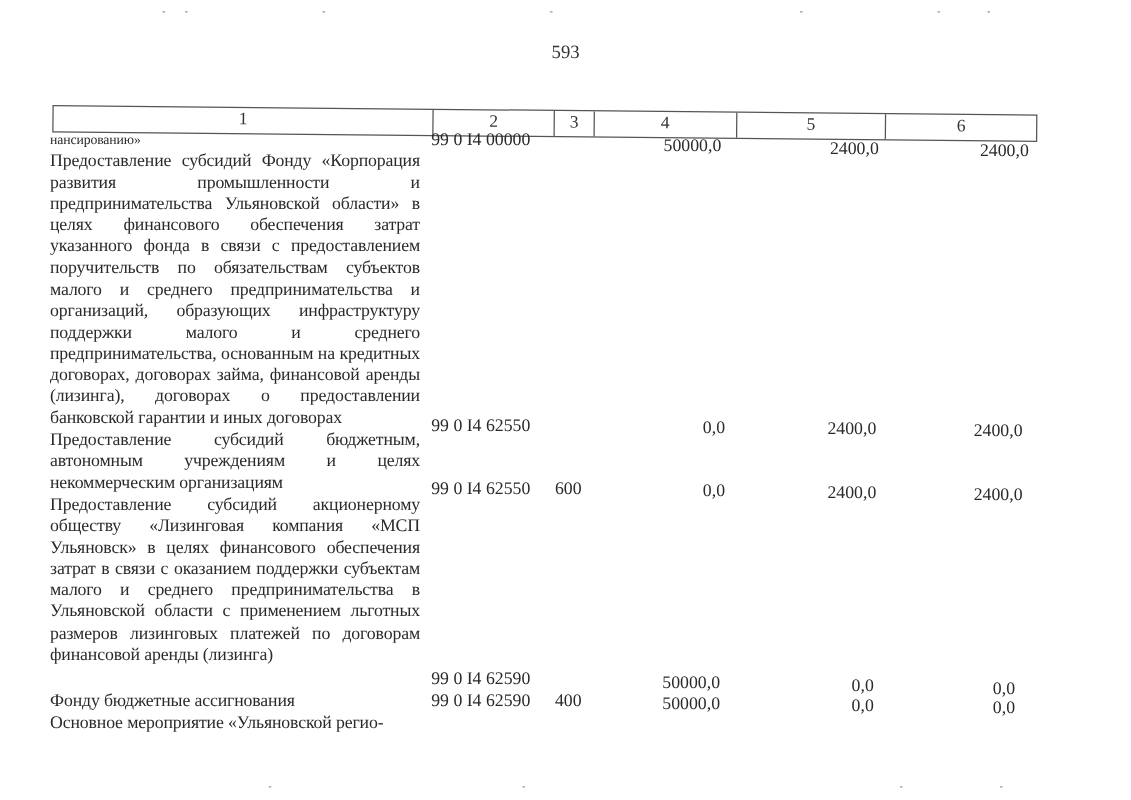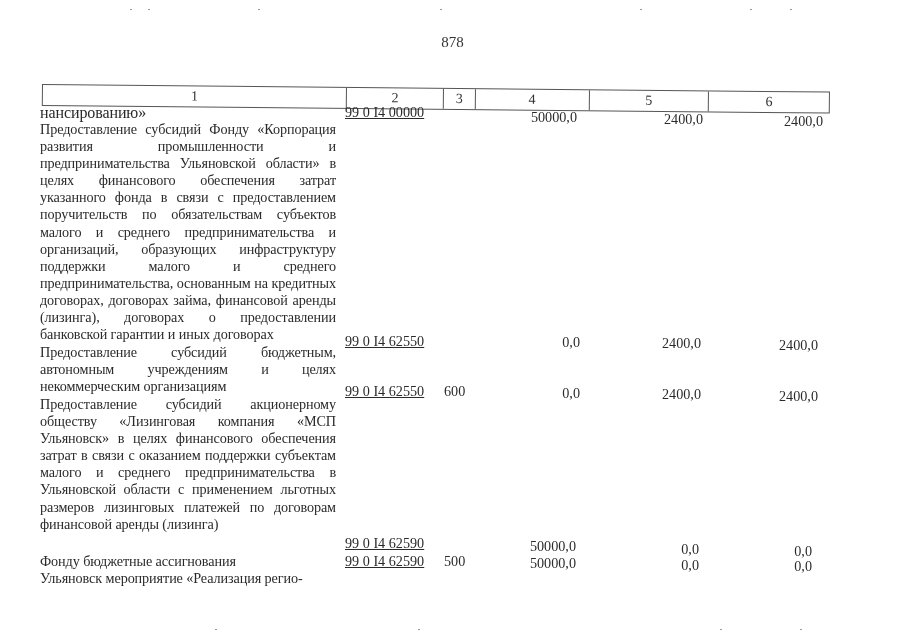--- a/index.html
+++ b/index.html
@@ -19,43 +19,43 @@
     .hcell {
       border-right: 1px solid #555; box-sizing: border-box; text-align: center;
       font-size: 14px; line-height: 20px; color: #333;
     }
     .hcell:last-child { border-right: none; }
     .row { position: absolute; left: 0; width: 905px; font-size: 14.2px; line-height: 17.1px; }
     .desc {
       position: absolute; left: 40px; width: 296px; text-align: justify;
       text-align-last: left; letter-spacing: -0.1px;
     }
-    .code { position: absolute; left: 345px; white-space: nowrap; text-decoration: underline; }
+    .code { position: absolute; left: 345px; white-space: nowrap; }
     .vr { position: absolute; left: 444px; white-space: nowrap; }
     .c4 { position: absolute; width: 80px; text-align: right; white-space: nowrap; }
     .c5 { position: absolute; width: 80px; text-align: right; white-space: nowrap; }
     .c6 { position: absolute; width: 80px; text-align: right; white-space: nowrap; }
     .speck { position: absolute; background: #999; width: 2px; height: 1px; }
   </style>
 </head>
 <body>
 
-<div class="page-number">878</div>
+<div class="page-number">593</div>
 
 <div class="header-table">
   <div class="hcell" style="width:305px">1</div>
   <div class="hcell" style="width:97px">2</div>
   <div class="hcell" style="width:32px">3</div>
   <div class="hcell" style="width:114px">4</div>
   <div class="hcell" style="width:120px">5</div>
   <div class="hcell" style="width:120px">6</div>
 </div>
 
 <div class="row" style="top:104px">
-  <div class="desc" style="width:auto;font-size:16px">нансированию»</div>
+  <div class="desc" style="width:auto;font-size:11px">нансированию»</div>
   <div class="code">99 0 I4 00000</div>
   <div class="vr"></div>
   <div class="c4" style="left:497px;top:5px">50000,0</div>
   <div class="c5" style="left:623px;top:7px">2400,0</div>
   <div class="c6" style="left:743px;top:9px">2400,0</div>
 </div>
 
 <div class="row" style="top:121px">
   <div class="desc">Предоставление субсидий Фонду «Корпорация развития промышленности и предпринимательства Ульяновской области» в целях финансового обеспечения затрат указанного фонда в связи с предоставлением поручительств по обязательствам субъектов малого и среднего предпринимательства и организаций, образующих инфраструктуру поддержки малого и среднего предпринимательства, основанным на кредитных договорах, договорах займа, финансовой аренды (лизинга), договорах о предоставлении банковской гарантии и иных договорах</div>
   <div class="code" style="top:212px">99 0 I4 62550</div>
@@ -79,28 +79,28 @@
   <div class="code" style="top:139px">99 0 I4 62590</div>
   <div class="vr"></div>
   <div class="c4" style="left:496px;top:142px">50000,0</div>
   <div class="c5" style="left:619px;top:145px">0,0</div>
   <div class="c6" style="left:732px;top:147px">0,0</div>
 </div>
 
 <div class="row" style="top:553px">
   <div class="desc">Фонду бюджетные ассигнования</div>
   <div class="code">99 0 I4 62590</div>
-  <div class="vr">500</div>
+  <div class="vr">400</div>
   <div class="c4" style="left:496px;top:2px">50000,0</div>
   <div class="c5" style="left:619px;top:4px">0,0</div>
   <div class="c6" style="left:732px;top:5px">0,0</div>
 </div>
 
 <div class="row" style="top:570px">
-  <div class="desc">Ульяновск мероприятие «Реализация регио-</div>
+  <div class="desc">Основное мероприятие «Ульяновской регио-</div>
   <div class="code"></div>
   <div class="vr"></div>
   <div class="c4" style="left:496px"></div>
   <div class="c5" style="left:619px"></div>
   <div class="c6" style="left:732px"></div>
 </div>
 
 <div class="speck" style="left:130px;top:9px"></div>
 <div class="speck" style="left:148px;top:9px"></div>
 <div class="speck" style="left:258px;top:9px"></div>

